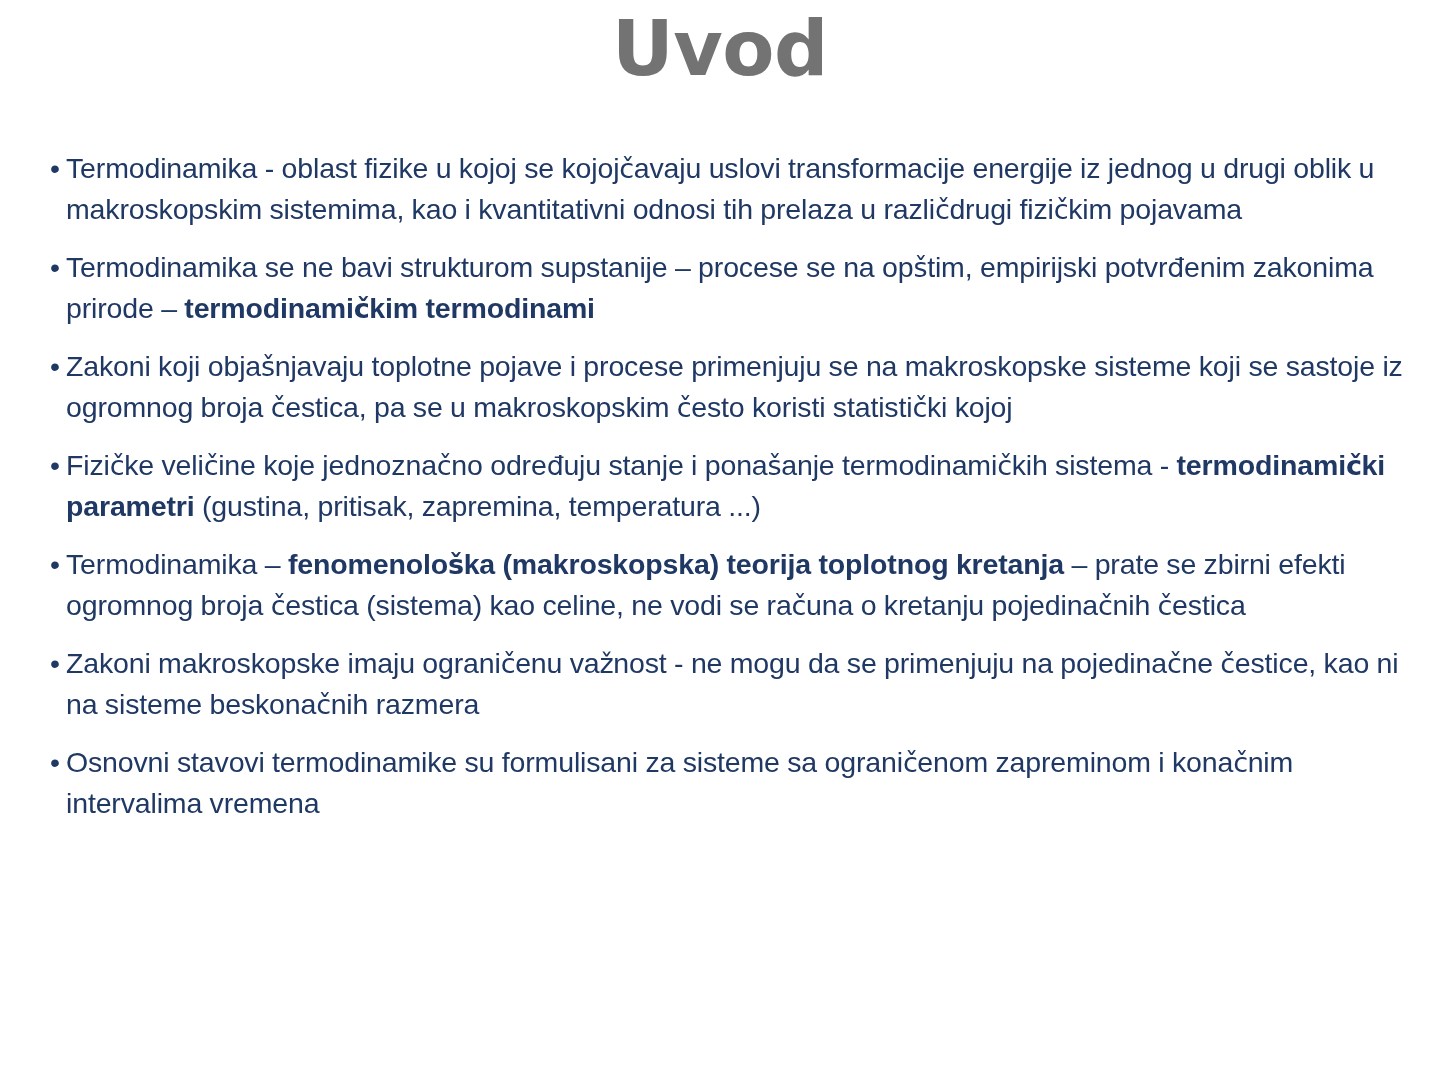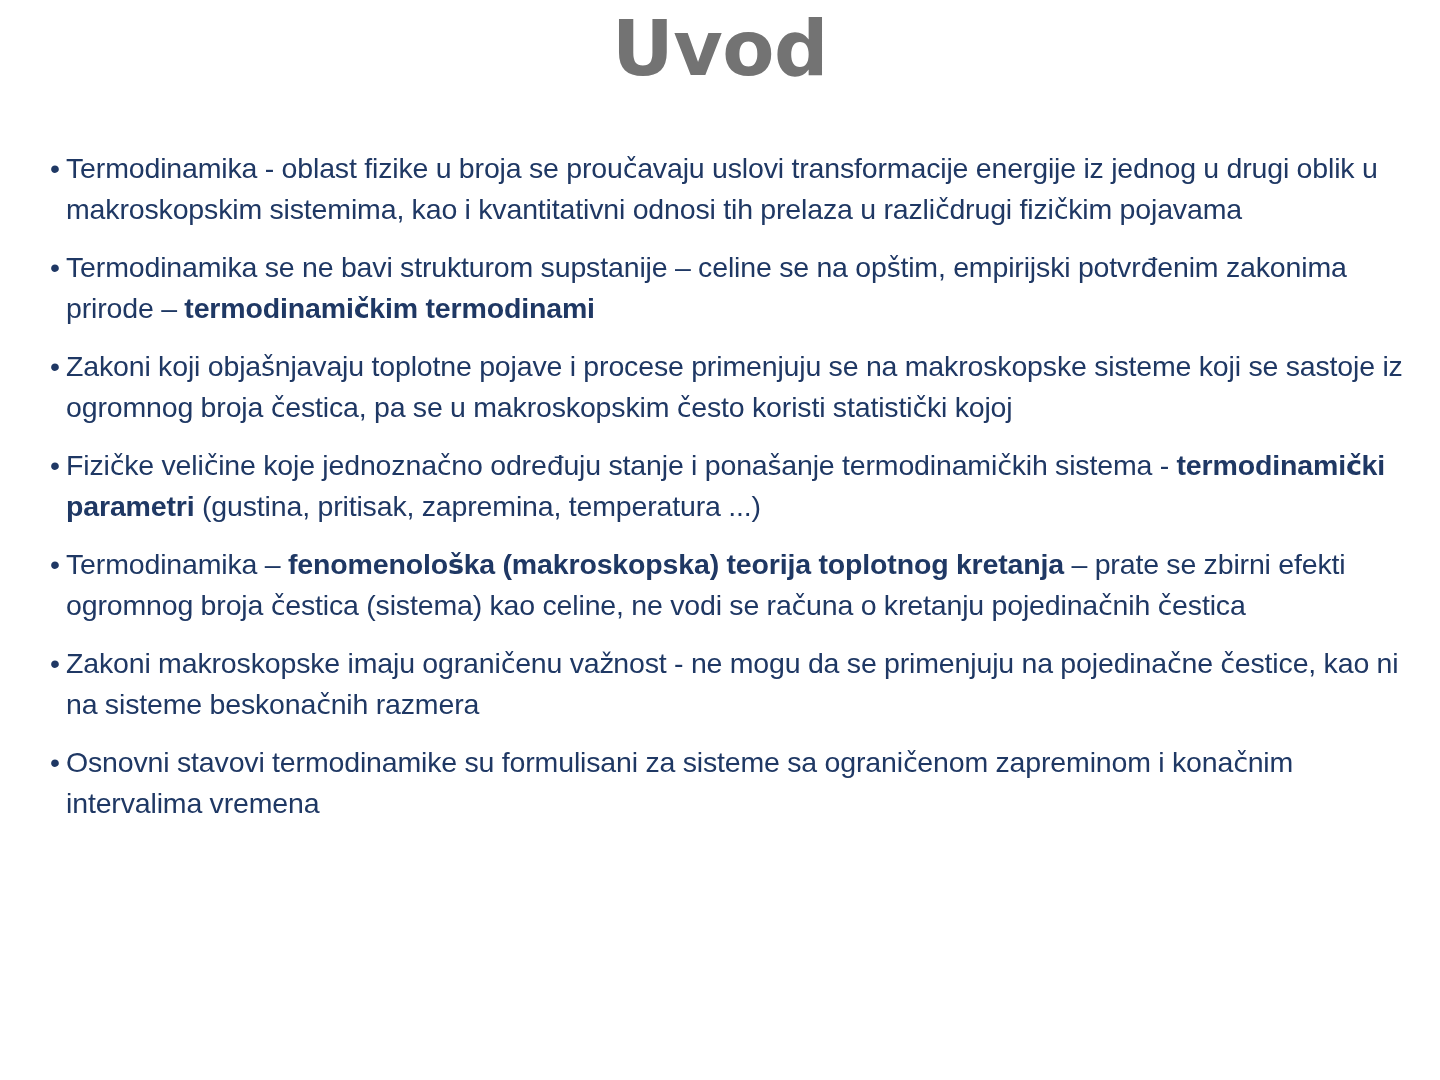--- a/index.html
+++ b/index.html
@@ -86,22 +86,22 @@
 </head>
 <body>
 
 <div class="slide">
 
   <div class="title-area">
     <h1 class="slide-title">Uvod</h1>
   </div>
 
   <div class="body-area">
-      <p class="bullet-para"><span>Termodinamika - oblast fizike u broja se prou</span><span class="dia">č</span><span>avaju uslovi transformacije energije iz jednog u drugi oblik u makroskopskim sistemima, kao i kvantitativni odnosi tih prelaza u razli</span><span class="dia">č</span><span>drugi fizi</span><span class="dia">č</span><span>kim pojavama</span></p>
-      <p class="bullet-para"><span>Termodinamika se ne bavi strukturom supstanije – celine se na op</span><span class="dia">š</span><span>tim, empirijski potvr</span><span class="dia">đ</span><span>enim zakonima prirode – </span><span class="b">termodinami</span><span class="b dia">č</span><span class="b">kim termodinami</span></p>
+      <p class="bullet-para"><span>Termodinamika - oblast fizike u kojoj se kojoj</span><span class="dia">č</span><span>avaju uslovi transformacije energije iz jednog u drugi oblik u makroskopskim sistemima, kao i kvantitativni odnosi tih prelaza u razli</span><span class="dia">č</span><span>drugi fizi</span><span class="dia">č</span><span>kim pojavama</span></p>
+      <p class="bullet-para"><span>Termodinamika se ne bavi strukturom supstanije – procese se na op</span><span class="dia">š</span><span>tim, empirijski potvr</span><span class="dia">đ</span><span>enim zakonima prirode – </span><span class="b">termodinami</span><span class="b dia">č</span><span class="b">kim termodinami</span></p>
       <p class="bullet-para"><span>Zakoni koji obja</span><span class="dia">š</span><span>njavaju toplotne pojave i procese primenjuju se na makroskopske sisteme koji se sastoje iz ogromnog broja </span><span class="dia">č</span><span>estica, pa se u makroskopskim </span><span class="dia">č</span><span>esto koristi statisti</span><span class="dia">č</span><span>ki kojoj</span></p>
       <p class="bullet-para"><span>Fizi</span><span class="dia">č</span><span>ke veli</span><span class="dia">č</span><span>ine koje jednozna</span><span class="dia">č</span><span>no odre</span><span class="dia">đ</span><span>uju stanje i pona</span><span class="dia">š</span><span>anje termodinami</span><span class="dia">č</span><span>kih sistema - </span><span class="b">termodinami</span><span class="b dia">č</span><span class="b">ki parametri</span><span> (gustina, pritisak, zapremina, temperatura ...)</span></p>
       <p class="bullet-para"><span>Termodinamika – </span><span class="b">fenomenolo</span><span class="b dia">š</span><span class="b">ka (makroskopska) teorija toplotnog kretanja</span><span> – prate se zbirni efekti ogromnog broja </span><span class="dia">č</span><span>estica (sistema) kao celine, ne vodi se ra</span><span class="dia">č</span><span>una o kretanju pojedina</span><span class="dia">č</span><span>nih </span><span class="dia">č</span><span>estica</span></p>
       <p class="bullet-para"><span>Zakoni makroskopske imaju ograni</span><span class="dia">č</span><span>enu va</span><span class="dia">ž</span><span>nost - ne mogu da se primenjuju na pojedina</span><span class="dia">č</span><span>ne </span><span class="dia">č</span><span>estice, kao ni na sisteme beskona</span><span class="dia">č</span><span>nih razmera</span></p>
       <p class="bullet-para"><span>Osnovni stavovi termodinamike su formulisani za sisteme sa ograni</span><span class="dia">č</span><span>enom zapreminom i kona</span><span class="dia">č</span><span>nim intervalima vremena</span></p>
     </div>
 
 </div>
 
 </body></html>

